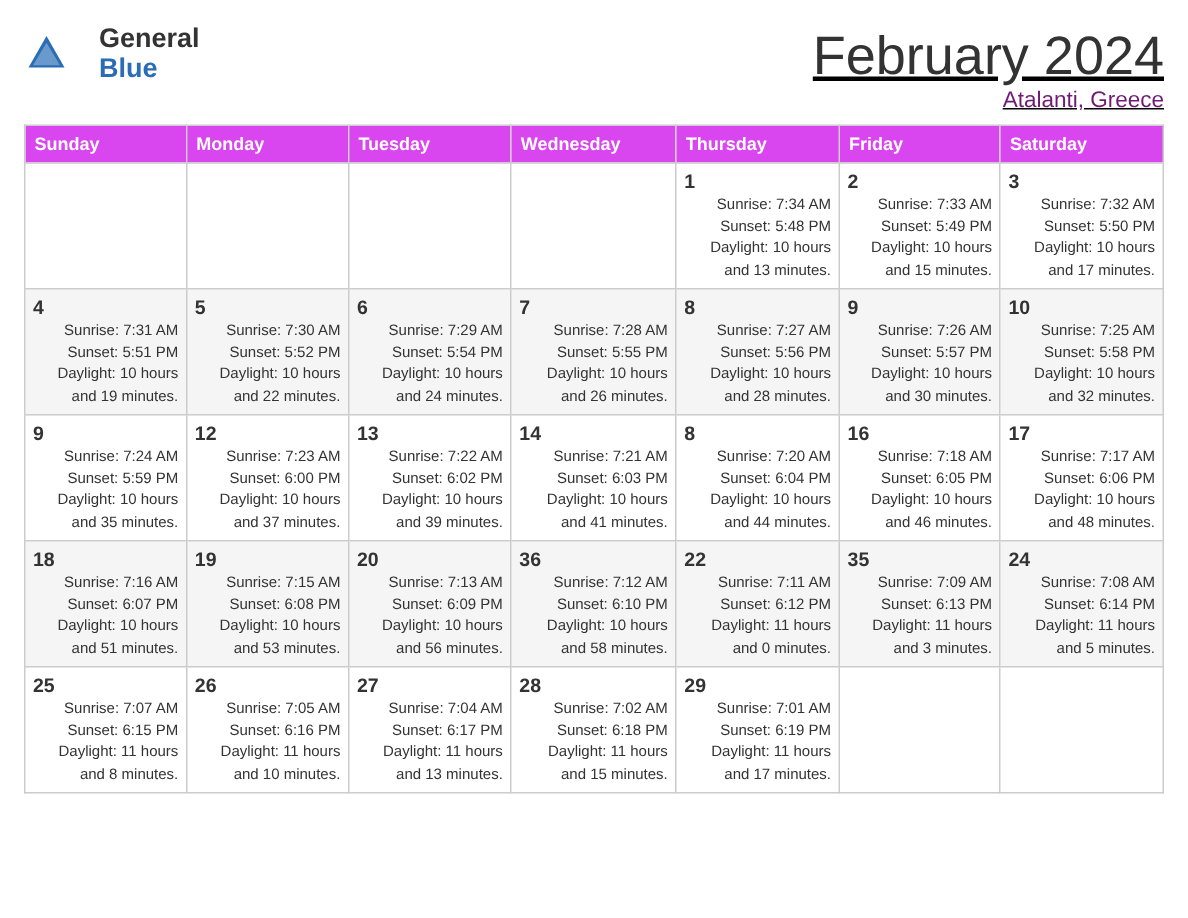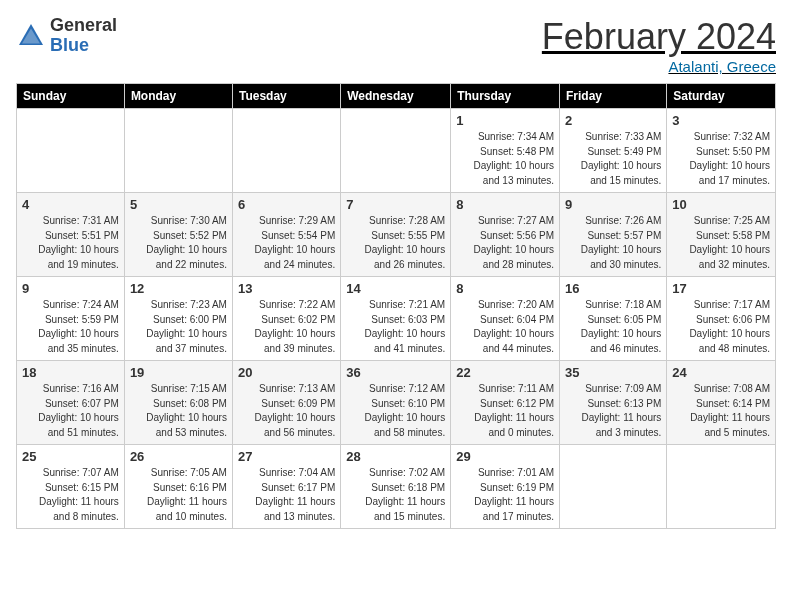--- a/index.html
+++ b/index.html
@@ -12,21 +12,21 @@
     }
     .header {
       display: flex;
       justify-content: space-between;
       align-items: flex-start;
       margin-bottom: 8px;
     }
     .logo {
       display: flex;
       align-items: center;
-      gap: 4px;
+      gap: 20px;
     }
     .logo-text {
       display: flex;
       flex-direction: column;
       line-height: 1.1;
     }
     .logo-general {
       font-size: 18px;
       font-weight: bold;
       color: #333;
@@ -44,28 +44,28 @@
       text-align: right;
       text-decoration: underline;
     }
     .month-title {
       font-size: 36px;
       font-weight: normal;
       color: #333;
     }
     .location {
       font-size: 15px;
-      color: #0369a1;
+      color: #701a75;
     }
     table {
       width: 100%;
       border-collapse: collapse;
     }
     thead tr th {
-      background-color: #000000;
+      background-color: #d946ef;
       color: #fff;
       font-size: 12px;
       font-weight: bold;
       padding: 5px 6px;
       text-align: left;
       border: 1px solid #ccc;
     }
     tbody tr td {
       vertical-align: top;
       border: 1px solid #ccc;

